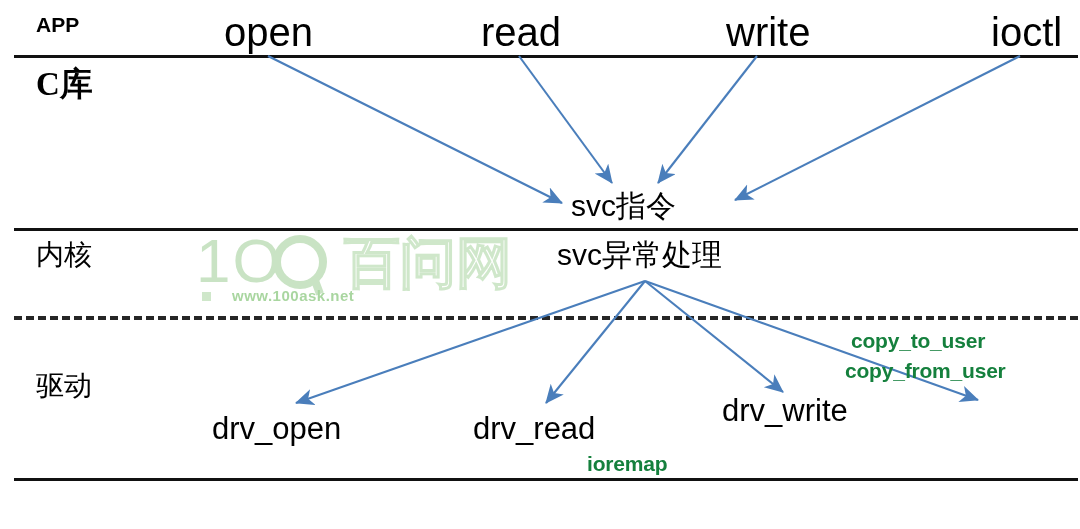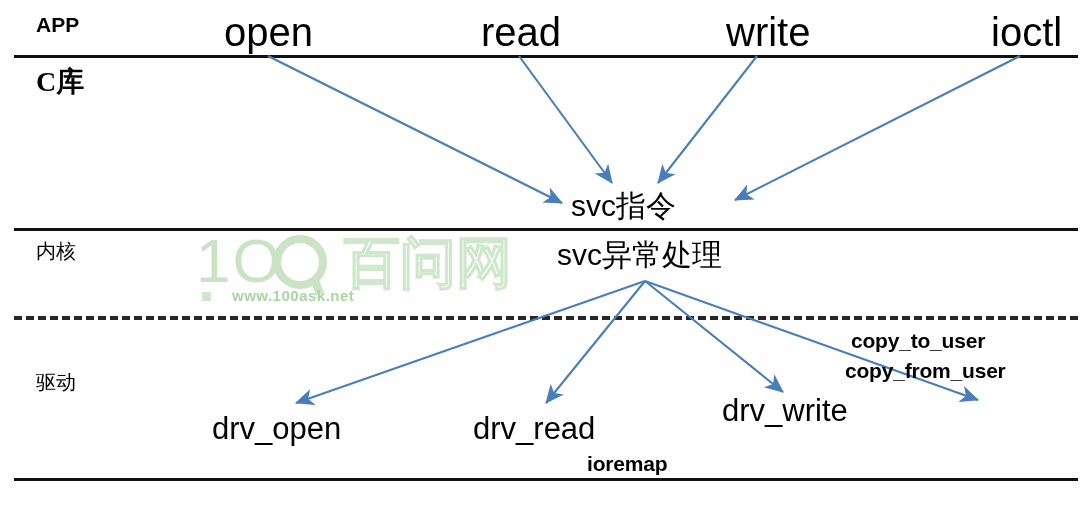--- a/index.html
+++ b/index.html
@@ -37,39 +37,39 @@
     white-space:nowrap;
     color:#000000;
     line-height:1;
   }
   .side{
     font-size:21px;
     font-weight:bold;
     font-family:"Liberation Sans","DejaVu Sans",sans-serif;
   }
   .side-cjk{
-    font-size:20px;
+    font-size:28px;
     font-weight:normal;
     font-family:"Liberation Serif","DejaVu Serif",serif;
   }
   .api{
     font-size:40px;
     font-weight:normal;
   }
   .drv{
     font-size:31px;
     font-weight:normal;
   }
   .svc{
     font-size:30px;
     font-weight:normal;
   }
   .svc .cjk{font-family:"Liberation Serif","DejaVu Serif",serif;text-align:right;}
   .red{
-    color:#000000;
+    color:#15803d;
     font-weight:bold;
     font-size:21px;
     letter-spacing:-0.2px;
   }
 
   
   #lbl-app   {left:36px; top:14px;}
   #lbl-clib  {left:36px; top:68px;}
   #lbl-kernel{left:36px; top:241px;}
   #lbl-driver{left:36px; top:372px;}
@@ -143,21 +143,21 @@
       <line x1="645" y1="281" x2="296" y2="403"></line>
       <line x1="645" y1="281" x2="546" y2="403"></line>
       <line x1="645" y1="281" x2="783" y2="392"></line>
       <line x1="645" y1="281" x2="978" y2="400"></line>
     </g>
   </svg>
 
   <div id="text-layer">
 
     <div class="lbl side" id="lbl-app">APP</div>
-    <div class="lbl side-cjk" id="lbl-clib" style="font-weight:bold;font-size:28px;">C库</div>
+    <div class="lbl side-cjk" id="lbl-clib" style="font-weight:bold;font-size:33px;">C库</div>
     <div class="lbl side-cjk" id="lbl-kernel">内核</div>
     <div class="lbl side-cjk" id="lbl-driver">驱动</div>
     <div class="lbl side-cjk" id="lbl-hw">硬件</div>
 
     <div class="lbl api" id="lbl-open">open</div>
     <div class="lbl api" id="lbl-read">read</div>
     <div class="lbl api" id="lbl-write">write</div>
     <div class="lbl api" id="lbl-ioctl">ioctl</div>
 
     <div class="lbl svc" id="lbl-svc-instr">

